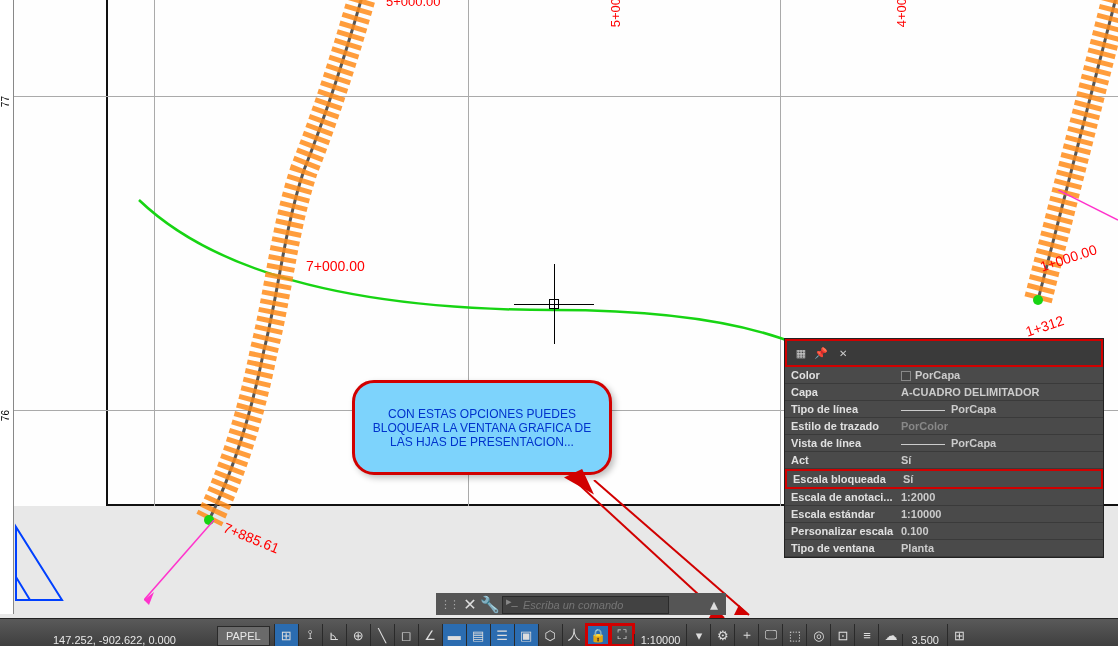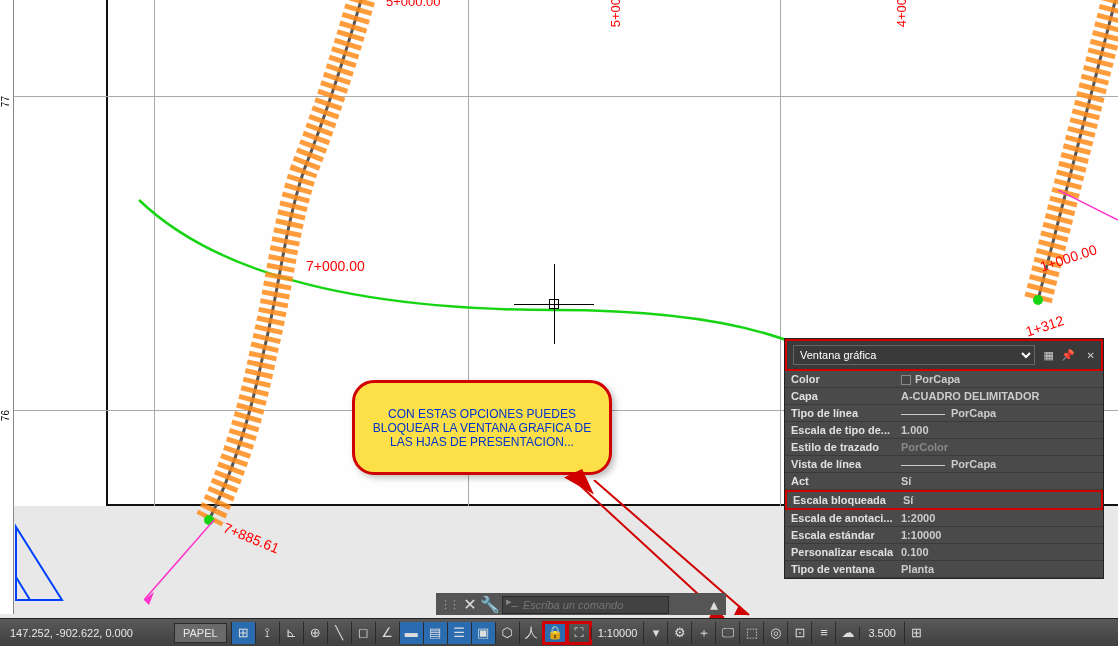--- a/index.html
+++ b/index.html
@@ -26,21 +26,21 @@
 .axis-label {
   position:absolute; color:#ff0000; font-size:13px; font-weight:500;
   writing-mode: vertical-rl; transform: rotate(180deg);
 }
 .station-label { position:absolute; color:#ff0000; font-size:14px; font-weight:500; }
 .road-path {
   position:absolute; pointer-events:none;
 }
 .callout {
   position:absolute; left:338px; top:380px; width:260px; height:95px;
-  background:#fde047; border:3px solid #d10000; border-radius:22px;
+  background:#7dd3fc; border:3px solid #d10000; border-radius:22px;
   display:flex; align-items:center; justify-content:center; text-align:center;
   color:#0033cc; font-size:12px; font-weight:500; padding:10px 14px;
   box-shadow: 3px 3px 6px rgba(0,0,0,0.25);
 }
 .callout-tail {
   position:absolute; width:0; height:0;
   border-left:20px solid transparent; border-right:0 solid transparent;
   border-top:28px solid #d10000;
   left:555px; top:472px; transform:rotate(-25deg);
 }
@@ -77,22 +77,23 @@
 .cmd-input {
   flex:1; background:#424242; border:1px solid #2a2a2a; color:#bbb; font-style:italic;
   font-size:11px; padding:2px 2px 2px 20px; height:18px;
 }
 .cmd-chevron {
   position:absolute; left:4px; color:#888; font-size:11px;
 }
 .status-bar {
   position:absolute; left:0; bottom:0; width:100%; height:28px;
   background: linear-gradient(#5a5a5a,#3f3f3f);
-  display:flex; align-items:center; color:#e8e8e8; font-size:11px;
+  display:flex; align-items:flex-end; color:#e8e8e8; font-size:11px;
   border-top:1px solid #222;
+  padding-left:43px;
 }
 .status-coords { padding:0 10px; min-width:170px; }
 .status-space {
   background:#6a6a6a; padding:3px 8px; margin:0 4px; border:1px solid #2a2a2a;
 }
 .status-ico {
   width:24px; height:22px; display:flex; align-items:center; justify-content:center;
   border-left:1px solid #2a2a2a; cursor:pointer; color:#ddd; font-size:13px;
 }
 .status-ico.active { background:#2b6cb0; }
@@ -170,45 +171,38 @@
   <svg style="position:absolute; left:560px; top:480px;" width="220" height="150">
     <line x1="0" y1="0" x2="150" y2="138" stroke="#d10000" stroke-width="2"></line>
     <polygon points="150,138 140,128 135,138" fill="#d10000"></polygon>
     <line x1="20" y1="0" x2="175" y2="135" stroke="#d10000" stroke-width="2"></line>
     <polygon points="175,135 165,125 160,135" fill="#d10000"></polygon>
   </svg>
 </div>
 
 <div class="properties-panel">
   <div class="prop-header">
-    <select>
-      <option>Ventana gráfica</option>
-    </select>
     <div class="prop-header-icons">
       <span>▦</span>
       <span>📌</span>
     </div>
     <span style="color:#ccc;font-size:10px;margin-left:4px">✕</span>
   </div>
   <div id="prop-rows">
       <div class="prop-row">
         <div class="prop-label">Color</div>
         <div class="prop-value"><span class="swatch"></span>PorCapa</div>
       </div>
       <div class="prop-row">
         <div class="prop-label">Capa</div>
         <div class="prop-value">A-CUADRO DELIMITADOR</div>
       </div>
       <div class="prop-row">
         <div class="prop-label">Tipo de línea</div>
         <div class="prop-value"><span class="line-sample"></span>PorCapa</div>
-      </div>
-      <div class="prop-row">
-        <div class="prop-label">Escala de tipo de...</div>
-        <div class="prop-value">1.000</div>
       </div>
       <div class="prop-row">
         <div class="prop-label">Estilo de trazado</div>
         <div class="prop-value muted">PorColor</div>
       </div>
       <div class="prop-row">
         <div class="prop-label">Vista de línea</div>
         <div class="prop-value"><span class="line-sample"></span>PorCapa</div>
       </div>
       <div class="prop-row">

